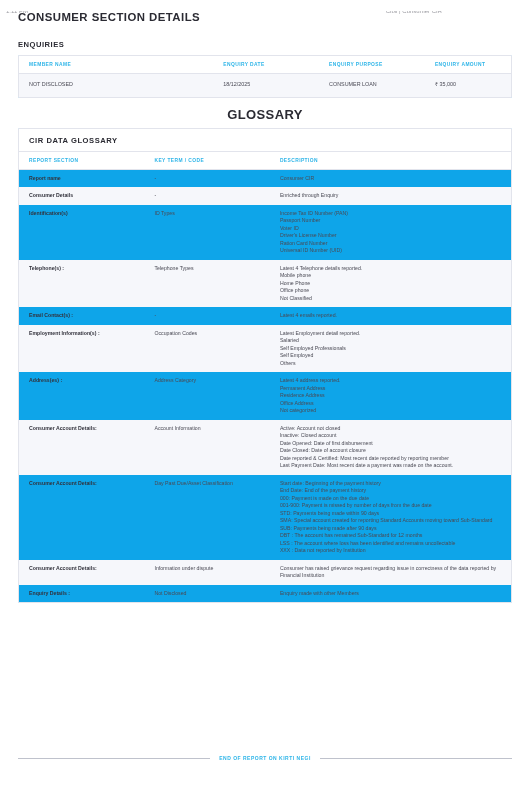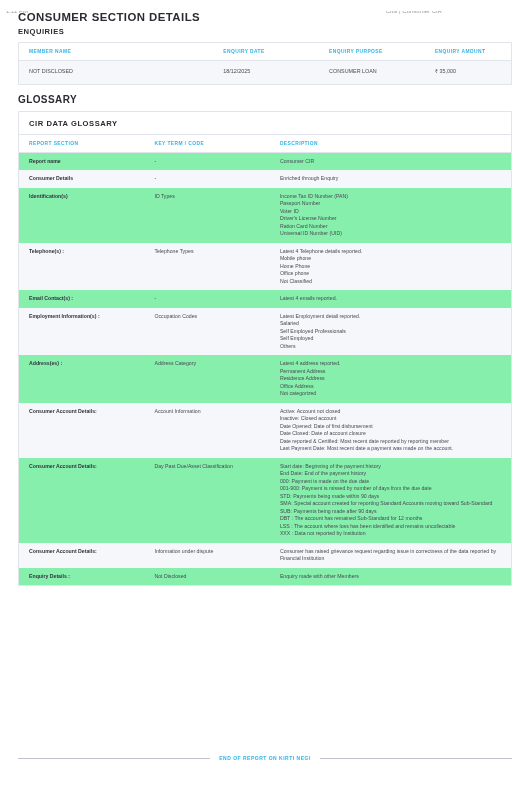--- a/index.html
+++ b/index.html
@@ -54,29 +54,30 @@
 
   h2.section-title {
     font-size: 7.6px;
     font-weight: bold;
     letter-spacing: .5px;
     color: #2b2b33;
     text-transform: uppercase;
   }
 
   h2.glossary-title {
-    font-size: 10px;
+    font-size: 13px;
     letter-spacing: .4px;
     margin-top: 0;
+    text-align: center;
   }
 
   
   .card {
     border: 1px solid #e2e4ec;
-    background: #86efac;
+    background: #0ea5e9;
     border-radius: 1px;
     overflow: hidden;
   }
 
   .card-heading {
     font-size: 7.6px;
     font-weight: bold;
     letter-spacing: .55px;
     color: #2b2b33;
     padding: 7px 10px 6px 10px;
@@ -166,21 +167,21 @@
 
   <div class="top-strip">
     <span>1:11 PM</span>
     <span class="ts-right">Cibil | Consumer CIR</span>
   </div>
 
   <div class="content">
 
     <h1 class="page-title">CONSUMER SECTION DETAILS</h1>
 
-    <div style="margin-top:4px;">
+    <div style="margin-top:17px;">
       <h2 class="section-title">ENQUIRIES</h2>
 
       <div class="card enquiries-card">
         <table>
           <colgroup>
             <col class="col-member">
               <col class="col-date">
               <col class="col-purpose">
               <col class="col-amount">
           </colgroup>

